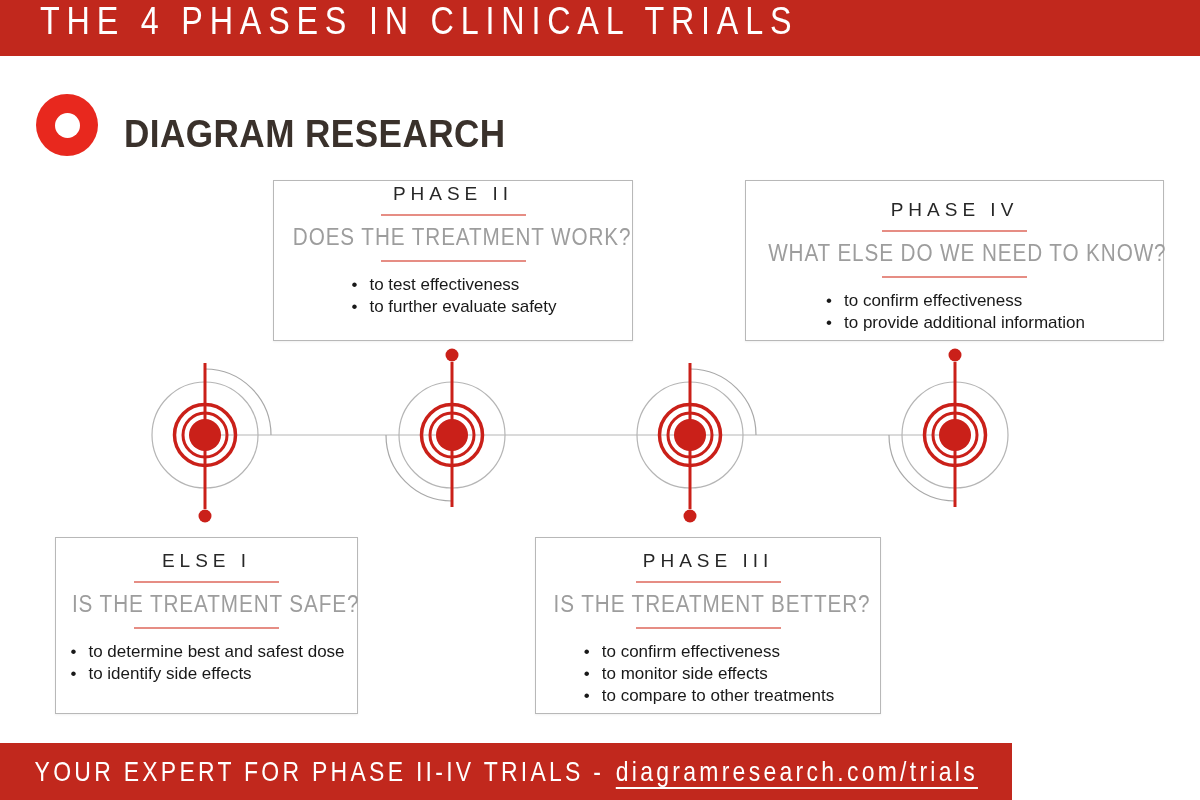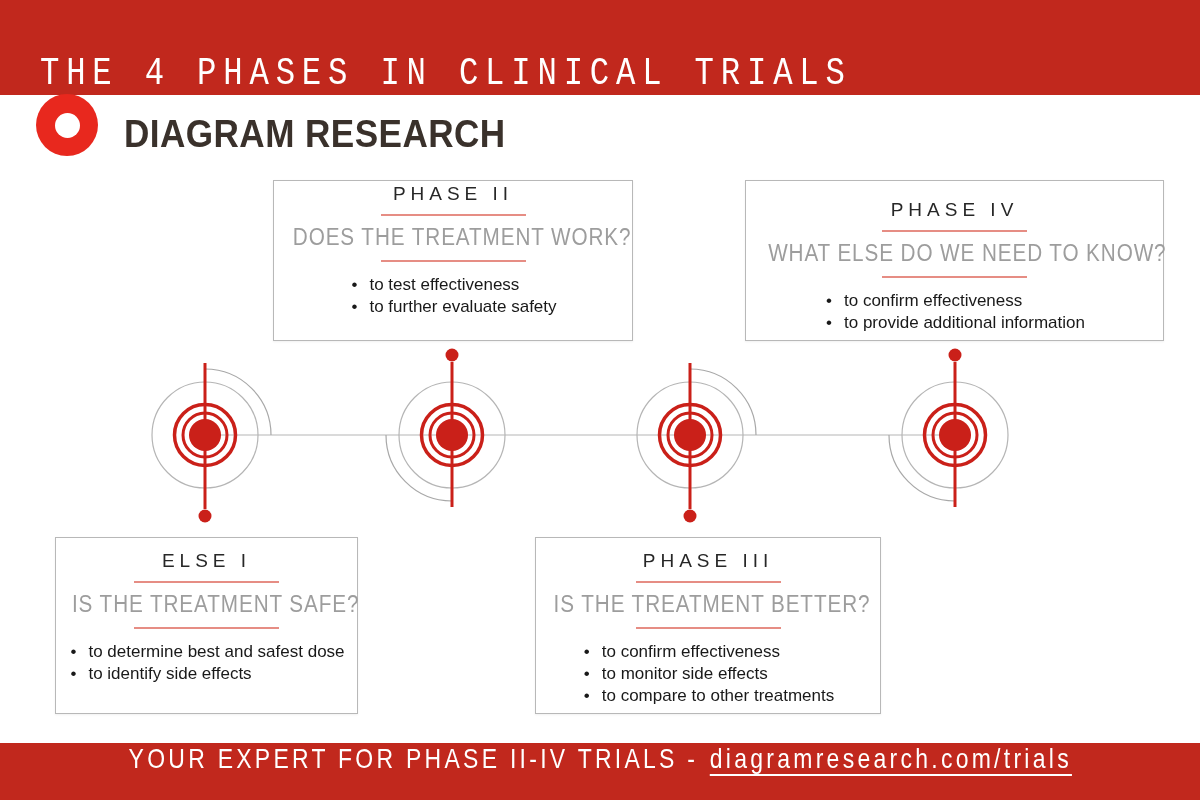--- a/index.html
+++ b/index.html
@@ -3,23 +3,23 @@
 <meta charset="utf-8">
 <style>
   html,body { margin:0; padding:0; background:#ffffff; }
   .canvas {
     position:relative; width:1200px; height:800px; overflow:hidden;
     font-family:"Liberation Sans", sans-serif; background:var(--page_white,#ffffff);
   }
 
   
   .topbar {
-    position:absolute; left:0; top:0; width:1200px; height:95px;
+    position:absolute; left:0; top:0; width:1200px; height:56px;
     background:var(--bar_red,#c1281d);
-    display:flex; align-items:flex-end; padding-left:40px; box-sizing:border-box;font-family:Liberation Mono, monospace;
+    display:flex; align-items:flex-start; padding-left:40px; box-sizing:border-box;
   }
   .topbar-title {
     color:#ffffff; font-size:38px; letter-spacing:8px; white-space:nowrap;
     transform:scaleX(.85); transform-origin:left center; font-weight:400;
   }
 
   
   .brand { position:absolute; left:36px; top:94px; height:62px; display:flex; align-items:flex-end; gap:26px; }
   .brand-logo {
     width:62px; height:62px; border-radius:50%;
@@ -67,23 +67,23 @@
   .bullets {
     list-style:none; margin:12px auto 0 auto; padding:0;
     display:inline-block; text-align:left;
     font-size:17px; color:var(--text_dark,#191919); line-height:22px;
   }
   .bullets li { position:relative; padding-left:20px; }
   .bullets li::before { content:"•"; position:absolute; left:2px; }
 
   
   .botbar {
-    position:absolute; left:0; top:743px; width:1200px; height:57px;
+    position:absolute; left:0; top:743px; width:1012px; height:57px;
     background:var(--bar_red,#c1281d);
-    display:flex; align-items:flex-start; justify-content:center;
+    display:flex; align-items:center; justify-content:center;
   }
   .bot-inner {
     color:#ffffff; font-size:28px; letter-spacing:4px; white-space:nowrap;
     transform:scaleX(.82); transform-origin:center center;
   }
   .bot-link {
     color:#ffffff; margin-left:14px; text-decoration:underline;
     text-underline-offset:6px; text-decoration-thickness:2px; cursor:pointer;
   }
 </style>

